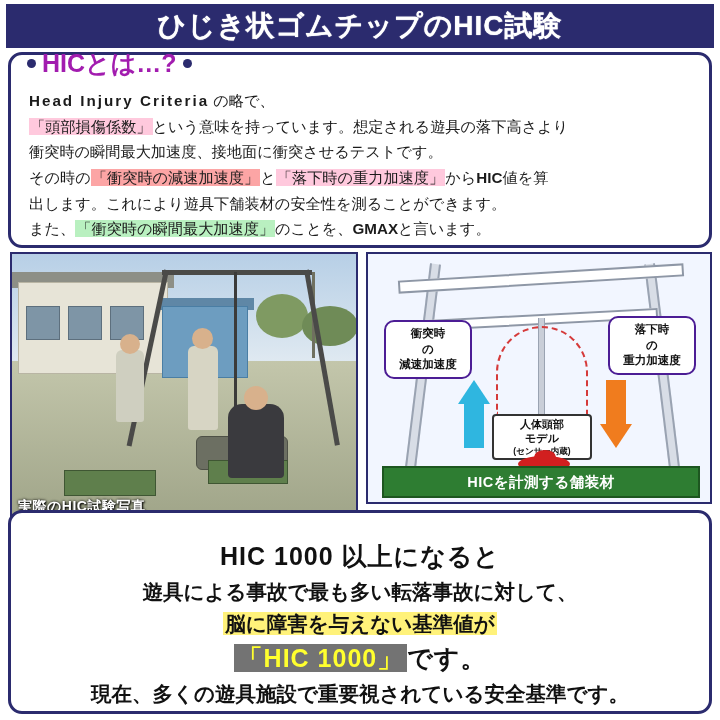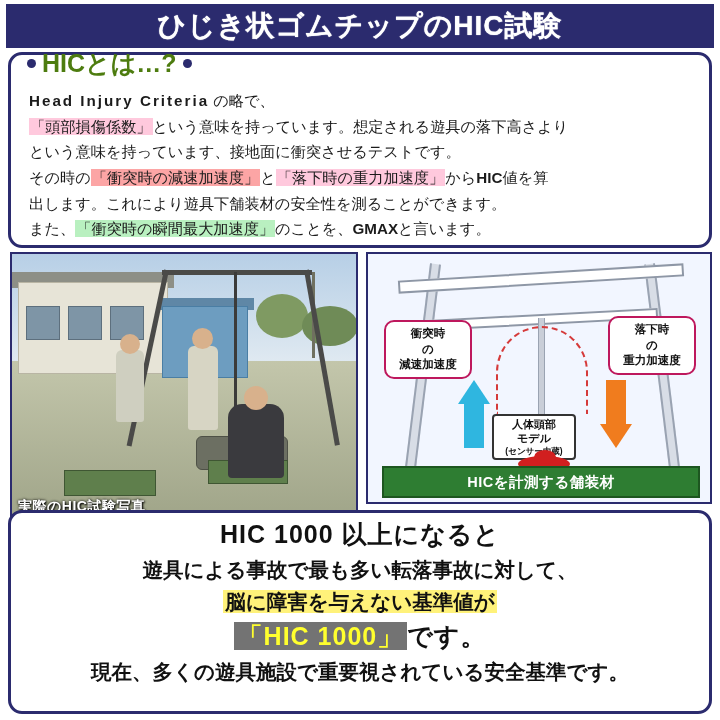--- a/index.html
+++ b/index.html
@@ -37,21 +37,21 @@
   }
   .infohead {
     position: absolute; left: 16px; top: -4px;
     display: flex; align-items: center; gap: 6px;
   }
   .dot {
     width: 9px; height: 9px; border-radius: 50%; background: #2b2b6e;
     display: inline-block;
   }
   .infohead .ih-text {
-    color: #4d7c0f; font-size: 25px; font-weight: bold; line-height: 1;
+    color: #a21caf; font-size: 25px; font-weight: bold; line-height: 1;
     white-space: nowrap;
   }
   .infobody {
     position: absolute; left: 18px; top: 34px; right: 14px;
     font-size: 15.2px; line-height: 1.62; color: #1b1b1b;
   }
   .infobody p { margin: 0 0 1px 0; white-space: nowrap; }
   .b { font-weight: bold; }
   .hl-pink { background: #ffc9dd; padding: 0 1px; }
   .hl-blue { background: #fca5a5; padding: 0 1px; }
@@ -113,36 +113,36 @@
   .dg-model .small { font-size: 8.5px; font-weight: bold; }
   .dg-pave {
     position: absolute; background: #2e7d32; border: 2px solid #1d5620;
     display: flex; align-items: center; justify-content: center;
   }
   .dg-pave-text { color: #ffffff; font-size: 14.5px; font-weight: bold; letter-spacing: 0.5px; }
   .dg-impact {
     position: absolute; background: #d11f1f; border-radius: 50%;
   }
   .dg-label {
-    position: absolute; background: #ffffff; border: 2px solid #be185d; border-radius: 10px;
+    position: absolute; background: #ffffff; border: 2px solid #4c1d95; border-radius: 10px;
     text-align: center; font-size: 11.5px; font-weight: bold; color: #111; line-height: 1.35;
     padding: 4px 6px;
   }
   .arrow-up, .arrow-down {
     position: absolute; width: 0; height: 0;
   }
   .arr-body { position: absolute; }
 
   
   .bottom {
     position: absolute; left: 8px; top: 510px; width: 704px; height: 204px;
     background: #ffffff;
     border: 3px solid #2b2b6e;
     border-radius: 14px;
-    padding-top: 2px;
+    padding-top: 24px;
     text-align: center;
   }
   .bottom p {
     margin: 0; font-size: 20.5px; font-weight: bold; color: #111;
     line-height: 1.55; white-space: nowrap;
   }
   .bottom p.big {
     font-size: 25px; letter-spacing: 1px;
   }
   .hl-black {
@@ -166,21 +166,21 @@
       <span class="dot"></span>
     </div>
     <div class="infobody">
       <p>
         <span class="b spaced">Head  Injury  Criteria</span><span> の略で、</span>
       </p>
       <p>
         <span class="hl-pink">「頭部損傷係数」</span><span>という意味を持っています。想定される遊具の落下高さより</span>
       </p>
       <p>
-        <span>という意味を持っています、接地面に衝突させるテストです。</span>
+        <span>衝突時の瞬間最大加速度、接地面に衝突させるテストです。</span>
       </p>
       <p>
         <span>その時の</span><span class="hl-blue">「衝突時の減速加速度」</span><span>と</span><span class="hl-pink">「落下時の重力加速度」</span><span>から</span><span class="b">HIC</span><span>値を算</span>
       </p>
       <p>
         <span>出します。これにより遊具下舗装材の安全性を測ることができます。</span>
       </p>
       <p>
         <span>また、</span><span class="hl-green">「衝突時の瞬間最大加速度」</span><span>のことを、</span><span class="b">GMAX</span><span>と言います。</span>
       </p>
@@ -221,21 +221,21 @@
     <div class="dg-leg" style="left:62px; top:10px; height:216px; transform: rotate(7deg); transform-origin: top center;"></div>
     <div class="dg-leg" style="left:276px; top:10px; height:216px; transform: rotate(-7deg); transform-origin: top center;"></div>
 
     <div class="dg-bar" style="left:30px; top:18px; width:286px; height:13px; transform: rotate(-3.5deg);"></div>
     <div class="dg-bar" style="left:56px; top:60px; width:234px; height:11px; transform: rotate(-3deg);"></div>
 
     <div class="dg-rod" style="left:170px; top:64px; height:96px;"></div>
 
     <div class="dg-dashed" style="left:128px; top:72px; width:92px; height:88px;"></div>
 
-    <div class="dg-model" style="left:124px; top:160px; width:84px; height:46px;">
+    <div class="dg-model" style="left:124px; top:160px; width:100px; height:46px;">
       <div>人体頭部</div>
       <div>モデル</div>
       <div class="small">(センサー内蔵)</div>
     </div>
 
     <div class="dg-impact" style="left:150px; top:202px; width:52px; height:16px;"></div>
     <div class="dg-impact" style="left:166px; top:196px; width:22px; height:14px;"></div>
 
     <div class="dg-pave" style="left:14px; top:212px; width:318px; height:32px;">
       <span class="dg-pave-text">HICを計測する舗装材</span>

